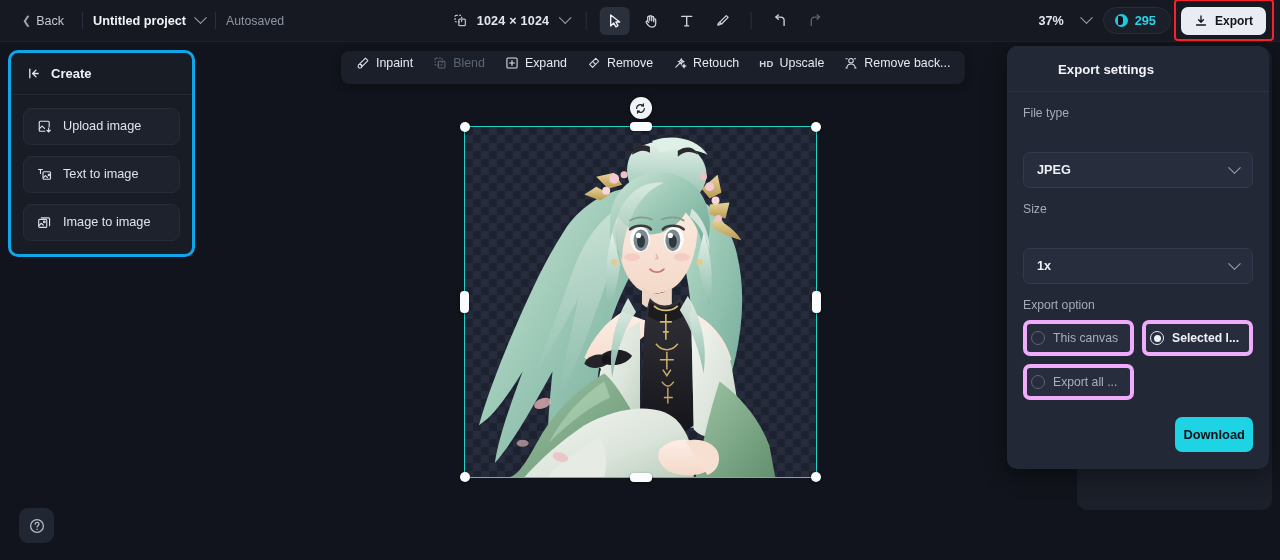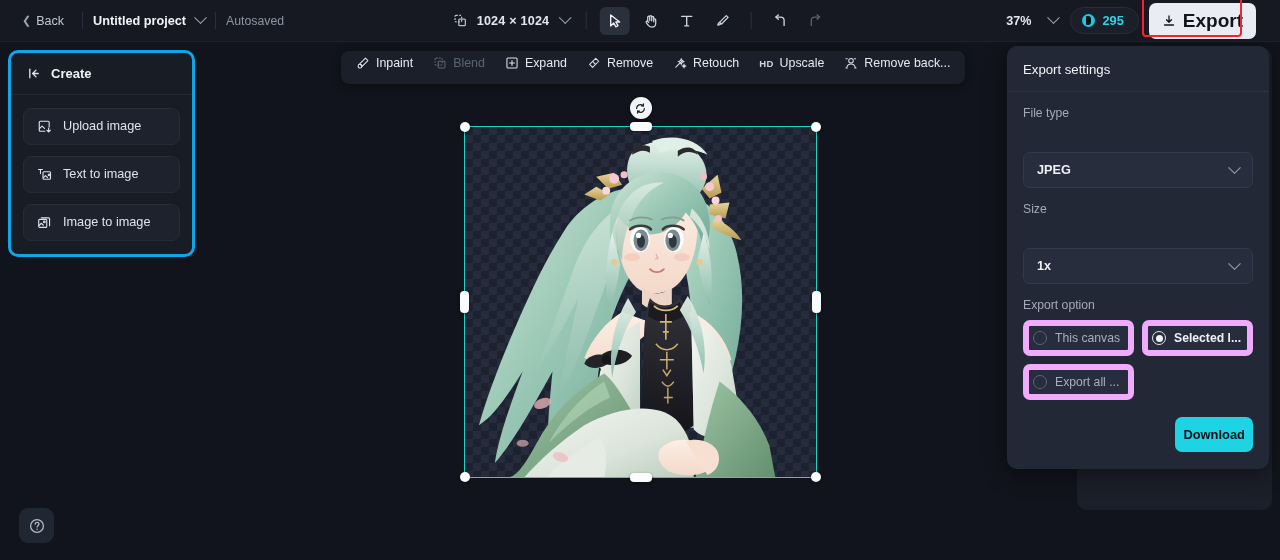--- a/index.html
+++ b/index.html
@@ -46,21 +46,21 @@
   .canvas-size-grp { display: flex; align-items: center; gap: 9px; padding: 4px 6px; cursor: pointer; border-radius: 5px; }
   .size-txt { font-size: 12.6px; font-weight: bold; color: #e3e6ee; letter-spacing: .2px; }
   .tool-btn {
     width: 30px; height: 28px; display: flex; align-items: center; justify-content: center;
     border-radius: 6px; cursor: pointer; margin: 0 3px;
   }
   .tool-btn.active { background: #2b303d; }
   .tool-btn.disabled { opacity: .38; cursor: default; }
 
   .tb-right {
-    position: absolute; right: 24px; display: flex; align-items: center; gap: 4px;
+    position: absolute; right: 14px; display: flex; align-items: center; gap: 4px;
   }
   .zoom-grp { display: flex; align-items: center; gap: 8px; padding: 5px 8px; cursor: pointer; border-radius: 5px; }
   .zoom-txt { font-size: 12.6px; font-weight: bold; color: #e3e6ee; }
   .credits {
     display: flex; align-items: center; gap: 7px;
     background: #1b1f2a; border: 1px solid #282d3a;
     border-radius: 16px; padding: 5px 14px 5px 11px; cursor: pointer;
   }
   .credit-num { font-size: 12.8px; font-weight: bold; color: #2ad4e4; }
   .cred-dot {
@@ -72,21 +72,21 @@
     width:5px; height:9px; background:#0e1119; border-radius:1px 3px 3px 1px;
   }
   .export-wrap { position: relative; margin-left: 6px; }
   .export-hilite {
     position: absolute; left: -7px; top: -8px; width: 100px; height: 42px;
     border: 2.5px solid #f6232a; border-radius: 4px; pointer-events: none;
   }
   .export-btn {
     display: flex; align-items: center; gap: 7px;
     background: #e9ecf2; color: #11141c;
-    font-size: 19px; font-weight: bold;
+    font-size: 12px; font-weight: bold;
     border-radius: 7px; padding: 7px 13px; cursor: pointer;
     border: none;
   }
 
   
   .sidebar {
     position: absolute; left: 8px; top: 50px; width: 187px;
     background: #181c25; border: 3px solid #0ea5e9;
     border-radius: 10px; padding: 0 0 13px 0;
     z-index: 20;
@@ -181,40 +181,40 @@
   .export-panel {
     position: absolute; right: 11px; top: 46px; width: 262px;
     background: #232836; border-radius: 10px; z-index: 30;
     box-shadow: 0 6px 22px rgba(0,0,0,.42);
     overflow: hidden;
   }
   .ep-head {
     padding: 14px 16px 13px 16px;
     border-bottom: 1px solid #2d3342;
   }
-  .ep-title { font-size: 13.2px; font-weight: normal; color: #f1f3f8; }
+  .ep-title { font-size: 13.2px; font-weight: bold; color: #f1f3f8; margin-left: 35px; }
   .ep-body { padding: 14px 16px 17px 16px; }
   .ep-label { font-size: 12.2px; color: #a3aab9; margin-bottom: 8px; }
   .ep-select {
     height: 36px; background: #272d3c; border: 1px solid #333a4b;
     border-radius: 7px; display: flex; align-items: center;
     justify-content: space-between; padding: 0 13px; cursor: pointer;
     margin-bottom: 14px;
     margin-top: 32px;
   }
   .ep-select-val { font-size: 12.7px; font-weight: bold; color: #eef0f6; }
   .sel-caret {
     width: 9px; height: 9px;
     border-right: 1.6px solid #97a0b1; border-bottom: 1.6px solid #97a0b1;
     transform: rotate(45deg) translate(-2px,-2px);
   }
   .radio-grid { display: flex; flex-wrap: wrap; gap: 8px; }
   .radio-opt {
     width: 111px; height: 36px; background: #272d3c;
-    border: 6px solid #f0abfc; border-radius: 7px;
+    border: 4px solid #f0abfc; border-radius: 7px;
     display: flex; align-items: center; gap: 8px;
     padding: 0 4px; cursor: pointer;
   }
   .radio-dot {
     width: 14px; height: 14px; border-radius: 50%;
     border: 1.6px solid #5b6376; flex: 0 0 auto;
     display: flex; align-items: center; justify-content: center;
   }
   .radio-opt.on .radio-dot { border-color: #e4e7ee; }
   .radio-opt.on .radio-dot:after {

